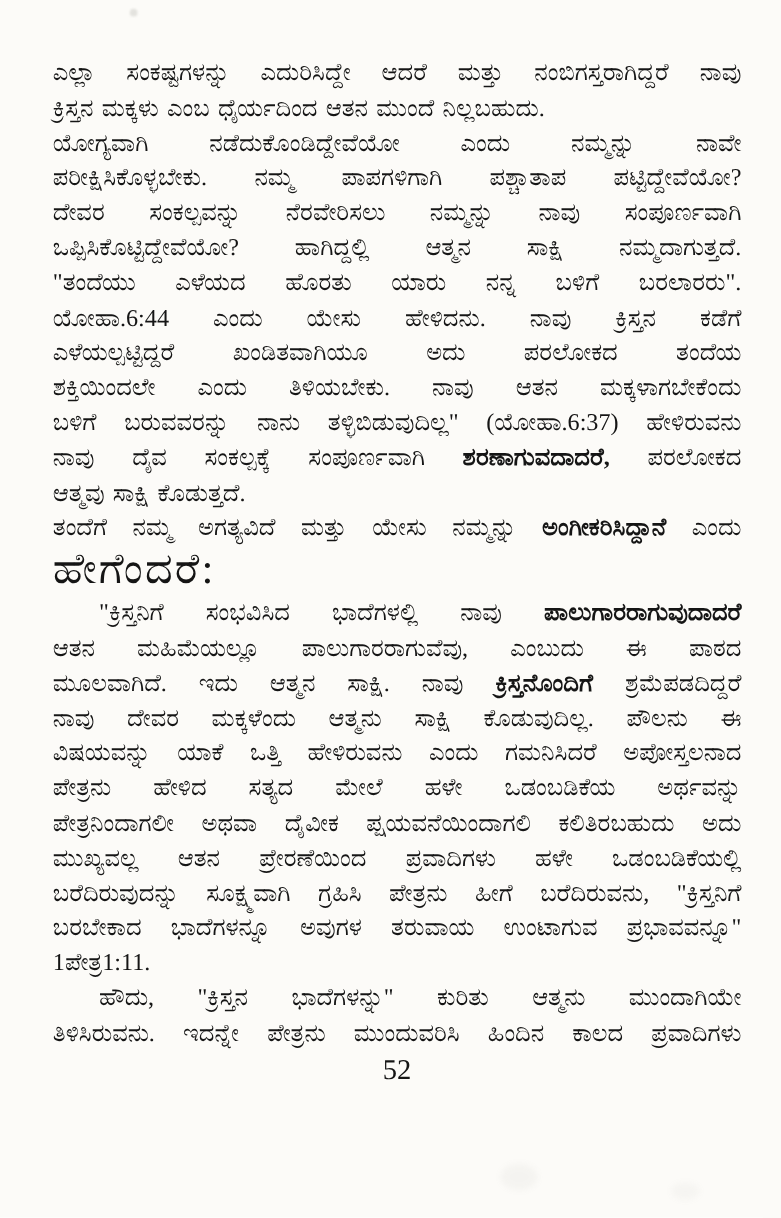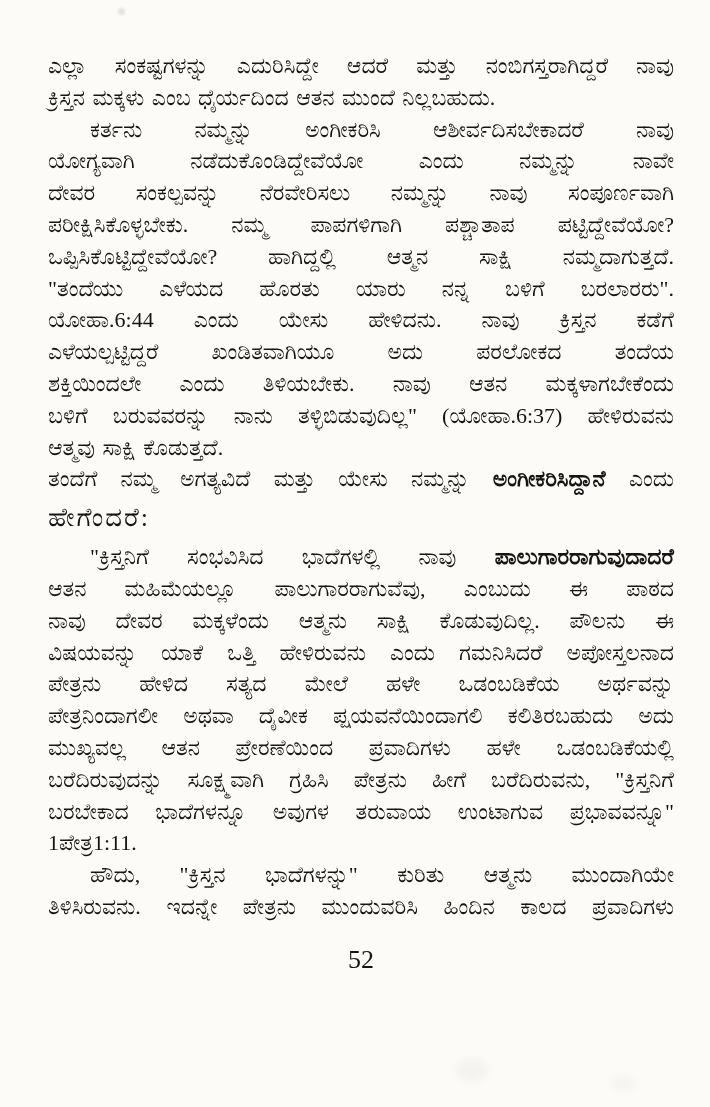--- a/index.html
+++ b/index.html
@@ -32,31 +32,31 @@
     text-align-last: justify;
   }
   .line.plain {
     text-align: right;
     text-align-last: left;
   }
   .line.indent {
     text-indent: 42px;
   }
   .line.heading {
-    font-size: 26px;
+    font-size: 39px;
     line-height: 46px;
     letter-spacing: 2px;
     text-align: center;
     text-align-last: left;
   }
   .line b {
     font-weight: 700;
   }
   .page-number {
-    margin-top: 20px;
+    margin-top: 1px;
     text-align: center;
     text-align-last: center;
     font-size: 26px;
     line-height: 34px;
   }
   .speckle {
     position: absolute;
     background: #9a9a92;
     border-radius: 50%;
     pointer-events: none;
@@ -70,35 +70,36 @@
 
 <div class="page">
   <div class="speckle sp1"></div>
   <div class="speckle sp2"></div>
   <div class="speckle sp3"></div>
 
   <div class="text-block">
 
     <div class="line body justify">ಎಲ್ಲಾ ಸಂಕಷ್ಟಗಳನ್ನು ಎದುರಿಸಿದ್ದೇ ಆದರೆ ಮತ್ತು ನಂಬಿಗಸ್ತರಾಗಿದ್ದರೆ ನಾವು</div>
       <div class="line body plain">ಕ್ರಿಸ್ತನ ಮಕ್ಕಳು ಎಂಬ ಧೈರ್ಯದಿಂದ ಆತನ ಮುಂದೆ ನಿಲ್ಲಬಹುದು.</div>
-      <div class="line body justify indent">ಕರ್ತನು ನಮ್ಮನ್ನು ಅಂಗೀಕರಿಸಿ ಆಶೀರ್ವದಿಸಬೇಕಾದರೆ ನಾವು</div>
       <div class="line body justify">ಯೋಗ್ಯವಾಗಿ ನಡೆದುಕೊಂಡಿದ್ದೇವೆಯೋ ಎಂದು ನಮ್ಮನ್ನು ನಾವೇ</div>
+      <div class="line body justify">ಪರೀಕ್ಷಿಸಿಕೊಳ್ಳಬೇಕು. ನಮ್ಮ ಪಾಪಗಳಿಗಾಗಿ ಪಶ್ಚಾತಾಪ ಪಟ್ಟಿದ್ದೇವೆಯೋ?</div>
       <div class="line body justify">ದೇವರ ಸಂಕಲ್ಪವನ್ನು ನೆರವೇರಿಸಲು ನಮ್ಮನ್ನು ನಾವು ಸಂಪೂರ್ಣವಾಗಿ</div>
-      <div class="line body justify">ಪರೀಕ್ಷಿಸಿಕೊಳ್ಳಬೇಕು. ನಮ್ಮ ಪಾಪಗಳಿಗಾಗಿ ಪಶ್ಚಾತಾಪ ಪಟ್ಟಿದ್ದೇವೆಯೋ?</div>
       <div class="line body justify">ಒಪ್ಪಿಸಿಕೊಟ್ಟಿದ್ದೇವೆಯೋ? ಹಾಗಿದ್ದಲ್ಲಿ ಆತ್ಮನ ಸಾಕ್ಷಿ ನಮ್ಮದಾಗುತ್ತದೆ.</div>
       <div class="line body justify">"ತಂದೆಯು ಎಳೆಯದ ಹೊರತು ಯಾರು ನನ್ನ ಬಳಿಗೆ ಬರಲಾರರು".</div>
       <div class="line body justify">ಯೋಹಾ.6:44 ಎಂದು ಯೇಸು ಹೇಳಿದನು. ನಾವು ಕ್ರಿಸ್ತನ ಕಡೆಗೆ</div>
       <div class="line body justify">ಎಳೆಯಲ್ಪಟ್ಟಿದ್ದರೆ ಖಂಡಿತವಾಗಿಯೂ ಅದು ಪರಲೋಕದ ತಂದೆಯ</div>
       <div class="line body justify">ಶಕ್ತಿಯಿಂದಲೇ  ಎಂದು ತಿಳಿಯಬೇಕು. ನಾವು ಆತನ ಮಕ್ಕಳಾಗಬೇಕೆಂದು</div>
       <div class="line body justify">ಬಳಿಗೆ ಬರುವವರನ್ನು ನಾನು ತಳ್ಳಿಬಿಡುವುದಿಲ್ಲ" (ಯೋಹಾ.6:37) ಹೇಳಿರುವನು</div>
+      <div class="line body justify">ನಾವು ದೈವ ಸಂಕಲ್ಪಕ್ಕೆ ಸಂಪೂರ್ಣವಾಗಿ <b>ಶರಣಾಗುವದಾದರೆ,</b> ಪರಲೋಕದ</div>
       <div class="line body plain">ಆತ್ಮವು ಸಾಕ್ಷಿ ಕೊಡುತ್ತದೆ.</div>
       <div class="line body justify">ತಂದೆಗೆ ನಮ್ಮ ಅಗತ್ಯವಿದೆ ಮತ್ತು ಯೇಸು ನಮ್ಮನ್ನು <b>ಅಂಗೀಕರಿಸಿದ್ದಾನೆ</b> ಎಂದು</div>
       <div class="line heading plain">ಹೇಗೆಂದರೆ:</div>
       <div class="line body justify indent">"ಕ್ರಿಸ್ತನಿಗೆ ಸಂಭವಿಸಿದ ಭಾದೆಗಳಲ್ಲಿ ನಾವು <b>ಪಾಲುಗಾರರಾಗುವುದಾದರೆ</b></div>
       <div class="line body justify">ಆತನ ಮಹಿಮೆಯಲ್ಲೂ ಪಾಲುಗಾರರಾಗುವೆವು, ಎಂಬುದು ಈ ಪಾಠದ</div>
+      <div class="line body justify">ಮೂಲವಾಗಿದೆ. ಇದು ಆತ್ಮನ ಸಾಕ್ಷಿ. ನಾವು <b>ಕ್ರಿಸ್ತನೊಂದಿಗೆ</b> ಶ್ರಮೆಪಡದಿದ್ದರೆ</div>
       <div class="line body justify">ನಾವು ದೇವರ ಮಕ್ಕಳೆಂದು ಆತ್ಮನು ಸಾಕ್ಷಿ ಕೊಡುವುದಿಲ್ಲ. ಪೌಲನು ಈ</div>
       <div class="line body justify">ವಿಷಯವನ್ನು ಯಾಕೆ ಒತ್ತಿ ಹೇಳಿರುವನು ಎಂದು ಗಮನಿಸಿದರೆ ಅಪೋಸ್ತಲನಾದ</div>
       <div class="line body justify">ಪೇತ್ರನು ಹೇಳಿದ ಸತ್ಯದ ಮೇಲೆ ಹಳೇ ಒಡಂಬಡಿಕೆಯ ಅರ್ಥವನ್ನು</div>
       <div class="line body justify">ಪೇತ್ರನಿಂದಾಗಲೀ ಅಥವಾ ದೈವೀಕ ಪ್ಷಯವನೆಯಿಂದಾಗಲಿ ಕಲಿತಿರಬಹುದು ಅದು</div>
       <div class="line body justify">ಮುಖ್ಯವಲ್ಲ ಆತನ ಪ್ರೇರಣೆಯಿಂದ ಪ್ರವಾದಿಗಳು ಹಳೇ ಒಡಂಬಡಿಕೆಯಲ್ಲಿ</div>
       <div class="line body justify">ಬರೆದಿರುವುದನ್ನು ಸೂಕ್ಷ್ಮವಾಗಿ ಗ್ರಹಿಸಿ ಪೇತ್ರನು ಹೀಗೆ ಬರೆದಿರುವನು, "ಕ್ರಿಸ್ತನಿಗೆ</div>
       <div class="line body justify">ಬರಬೇಕಾದ ಭಾದೆಗಳನ್ನೂ ಅವುಗಳ ತರುವಾಯ ಉಂಟಾಗುವ ಪ್ರಭಾವವನ್ನೂ"</div>
       <div class="line body plain">1ಪೇತ್ರ1:11.</div>
       <div class="line body justify indent">ಹೌದು, "ಕ್ರಿಸ್ತನ ಭಾದೆಗಳನ್ನು" ಕುರಿತು ಆತ್ಮನು ಮುಂದಾಗಿಯೇ</div>
       <div class="line body justify">ತಿಳಿಸಿರುವನು. ಇದನ್ನೇ ಪೇತ್ರನು ಮುಂದುವರಿಸಿ ಹಿಂದಿನ ಕಾಲದ ಪ್ರವಾದಿಗಳು</div>

